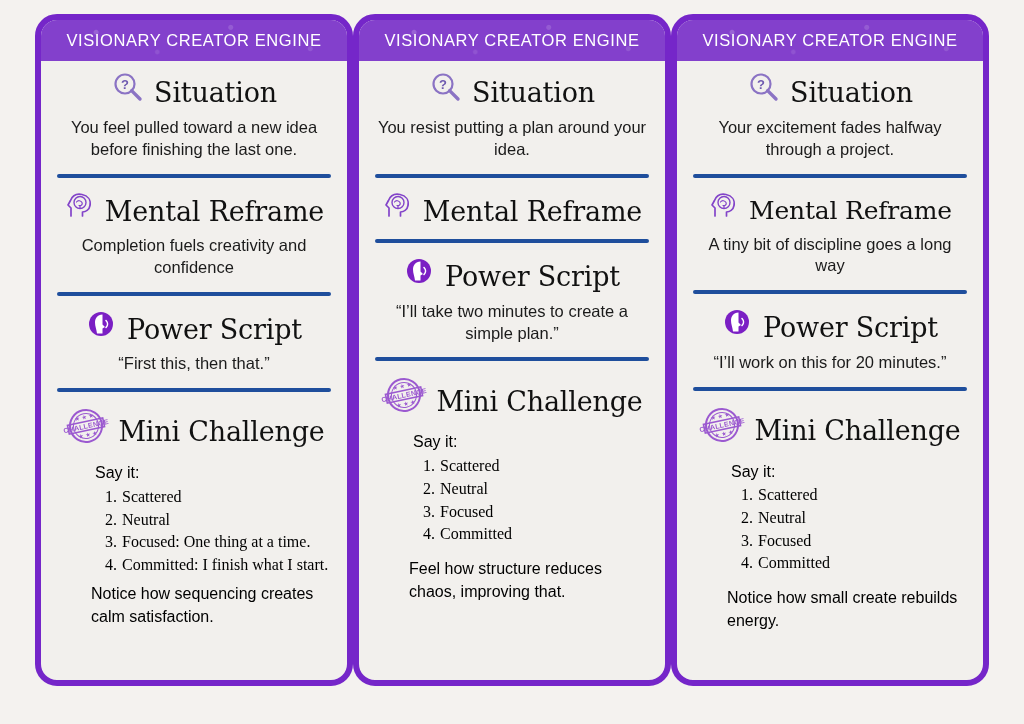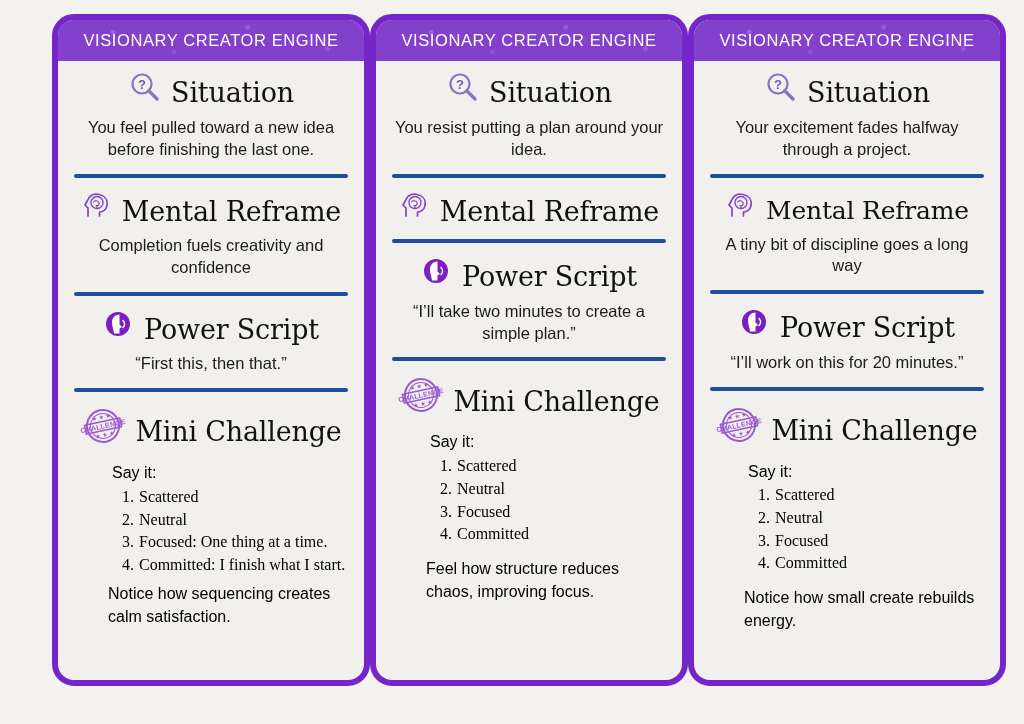--- a/index.html
+++ b/index.html
@@ -11,21 +11,21 @@
     width: 1024px;
     height: 724px;
     font-family: "Liberation Sans", sans-serif;
     overflow: hidden;
   }
   .page {
     width: 1024px;
     height: 724px;
     position: relative;
     display: flex;
-    justify-content: flex-end;
+    justify-content: center;
     padding: 14px 18px 0 18px;
     box-sizing: border-box;
     background: #f4f2ef;
   }
   .card {
     width: 318px;
     height: 672px;
     box-sizing: border-box;
     border: 6px solid #7526c9;
     border-radius: 22px;
@@ -251,21 +251,21 @@
         <span class="section-title">Mini Challenge</span>
       </div>
       <div class="challenge-block">
         <div>Say it:</div>
         <ol class="challenge-list">
           <li>Scattered</li>
           <li>Neutral</li>
           <li>Focused</li>
           <li>Committed</li>
         </ol>
-        <div class="challenge-note">Feel how structure reduces chaos, improving focus.</div>
+        <div class="challenge-note">Feel how structure reduces chaos, improving that.</div>
       </div>
       <div class="spacer"></div>
     </div>
   </div>
 
   <div class="card">
     <div class="card-header">VISIONARY CREATOR ENGINE</div>
     <div class="card-body">
 
       <div class="section-head">

